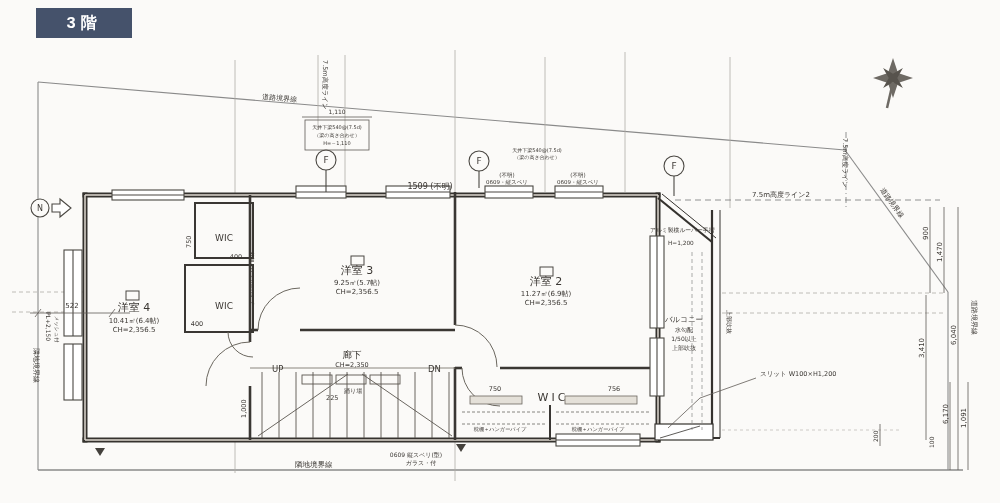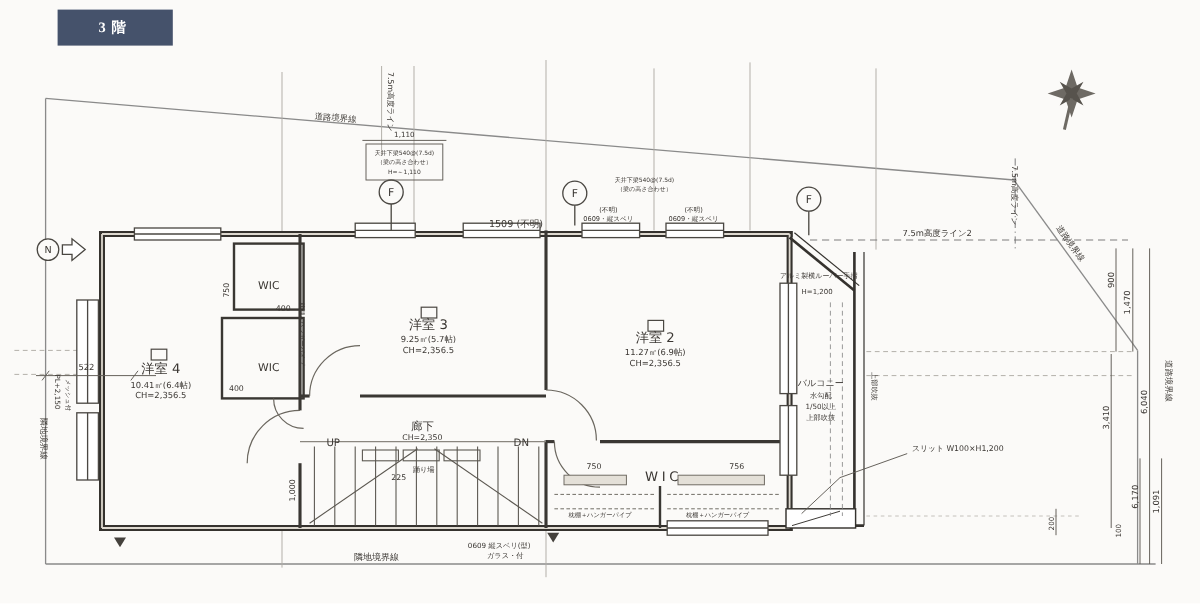--- a/index.html
+++ b/index.html
@@ -2,26 +2,26 @@
 <html style="--color-badge_bg: #45526b; --color-badge_text: #ffffff; --color-paper: #fbfaf8; --color-ink: #3b3733;"><head>
 <meta charset="utf-8">
 <style>
   html,body{margin:0;padding:0;background:#ffffff;}
   .stage{
     position:relative;width:1000px;height:503px;overflow:hidden;
     background:var(--color-paper,#fbfaf8);
     font-family:"DejaVu Sans","Liberation Sans",sans-serif;
   }
   .badge{
-    position:absolute;left:48px;top:8px;min-width:96px;height:30px;
+    position:absolute;left:36px;top:8px;min-width:96px;height:30px;
     display:flex;align-items:center;justify-content:center;
     background:var(--color-badge_bg,#45526b);
     color:var(--color-badge_text,#ffffff);
-    font-size:12px;font-weight:bold;letter-spacing:5px;
-    font-family:Liberation Serif, serif;
+    font-size:16px;font-weight:bold;letter-spacing:5px;
+    font-family:Liberation Mono, monospace;
   }
   svg{position:absolute;left:0;top:0;}
   svg text{font-family:"DejaVu Sans","Liberation Sans",sans-serif;fill:var(--color-ink,#3b3733);}
 </style>
 </head>
 <body>
 
 <div class="stage">
   <div class="badge">3階</div>
 

